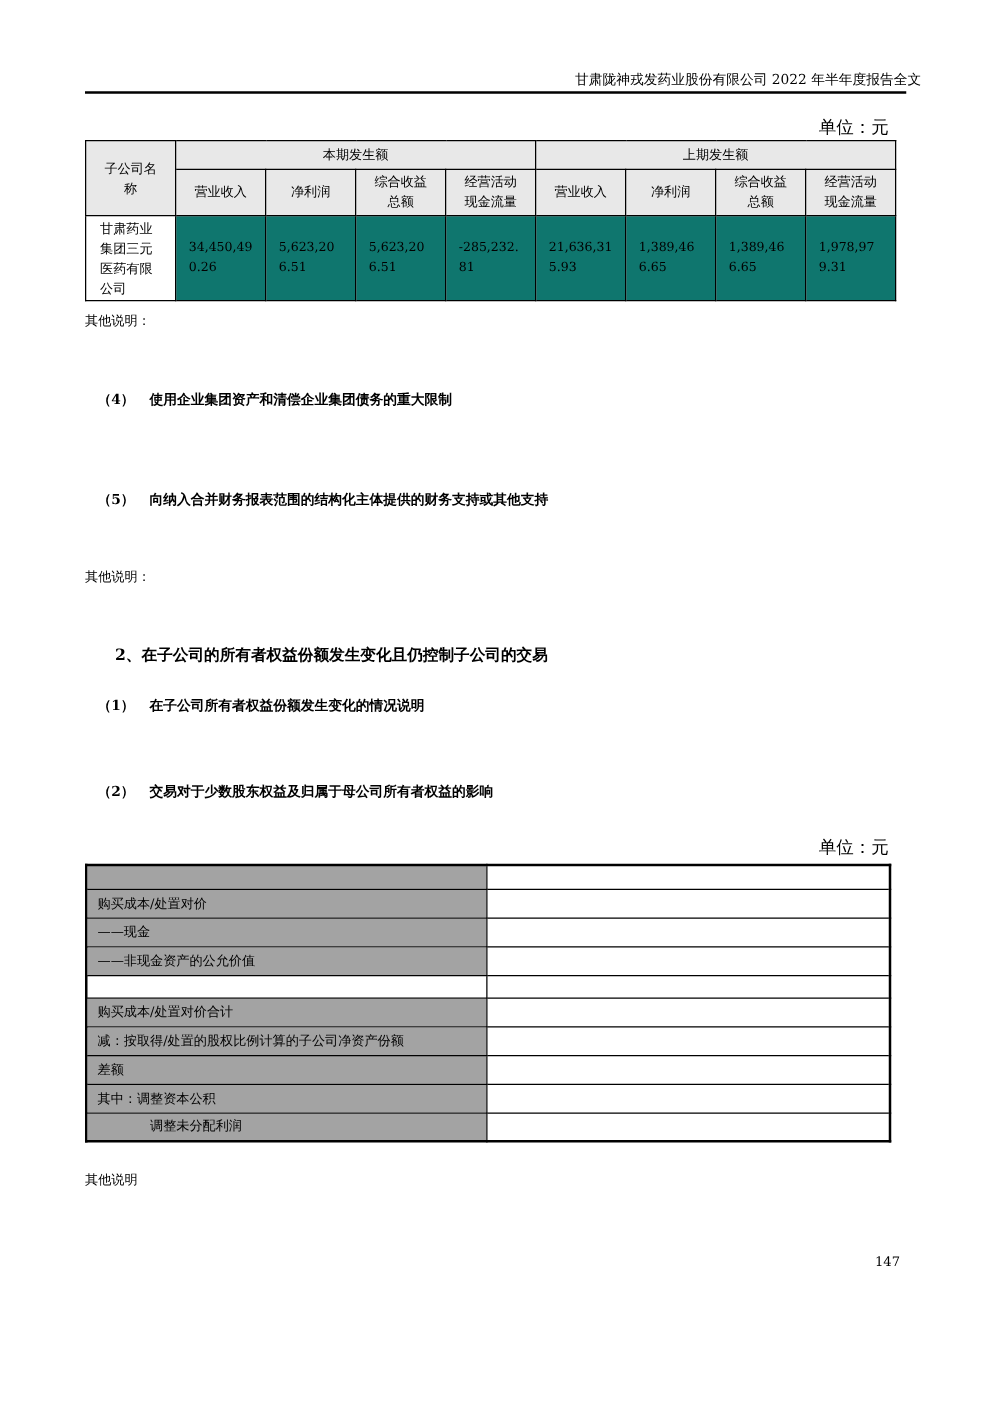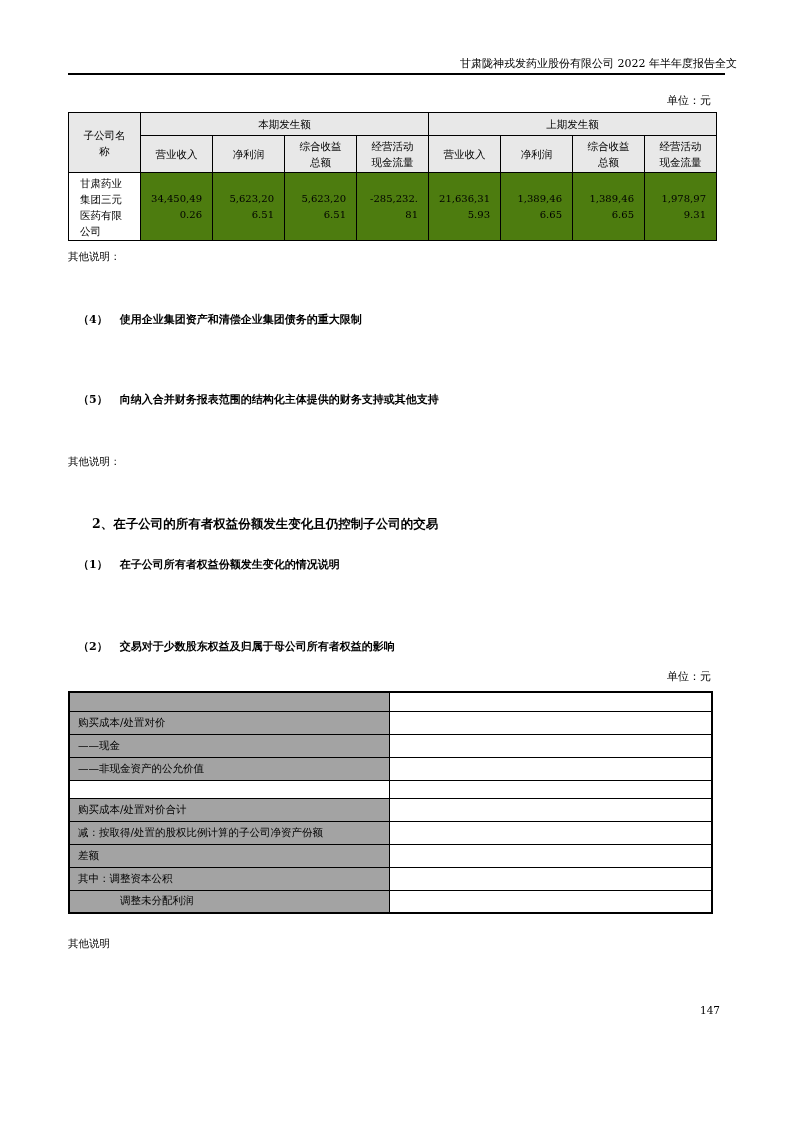--- a/index.html
+++ b/index.html
@@ -4,56 +4,56 @@
 <style>
   * { margin:0; padding:0; box-sizing:border-box; }
   html,body { background:#888; }
   body { font-family:"DejaVu Serif","Liberation Serif",serif; color:#000; }
   .page {
     position:relative; width:793px; height:1122px; margin:0 auto;
     background:#ffffff; overflow:hidden;
   }
   .doc-title { position:absolute; top:56px; right:56px; font-size:11px; white-space:nowrap; }
   .header-rule { position:absolute; top:73px; left:68px; width:657px; height:2px; background:#000; }
-  .unit-label { position:absolute; font-size:11px; }
+  .unit-label { position:absolute; font-size:14px; }
   .unit-1 { top:93px; right:82px; }
   .unit-2 { top:669px; right:82px; }
 
   table { border-collapse:collapse; table-layout:fixed; }
 
   
   .t1 { position:absolute; top:112px; left:68px; width:648px; border:1.5px solid #000; }
   .t1 th, .t1 td { border:1px solid #000; overflow:hidden; }
   .t1 th {
     background:#e8e8e8; font-weight:normal; font-size:10.5px;
     text-align:center; vertical-align:middle; padding:0 11px; line-height:16px;
   }
   .t1 .hr1 { height:23px; }
   .t1 .hr2 { height:37px; }
   .t1 .dr  { height:68px; }
   .t1 td.name {
     font-size:10.5px; text-align:left; vertical-align:middle;
     padding:0 11px; line-height:16px; background:#fff;
   }
   .t1 td.num {
-    font-size:10px; text-align:right; vertical-align:middle;
-    padding:0 10px; line-height:16px; word-break:break-all; background:#4d7c0f;
+    font-size:10px; text-align:left; vertical-align:middle;
+    padding:0 10px; line-height:16px; word-break:break-all; background:#0f766e;
   }
 
   .note { position:absolute; left:68px; font-size:10.5px; }
   .note-1 { top:250px; }
   .note-2 { top:455px; }
   .note-3 { top:937px; }
 
   .h3 { position:absolute; left:78px; font-size:11px; font-weight:bold; white-space:nowrap; }
   .h3 .num { margin-right:12px; }
   .h3-4 { top:312px; }
   .h3-5 { top:392px; }
   .h3-1 { top:557px; }
-  .h3-2 { top:639px; }
+  .h3-2 { top:626px; }
   .h2 { position:absolute; left:92px; top:516px; font-size:12.5px; font-weight:bold; white-space:nowrap; }
 
   
   .t2 { position:absolute; top:691px; left:68px; width:645px; border:2px solid #000; }
   .t2 td { border:1px solid #000; font-size:10.5px; vertical-align:middle; overflow:hidden; }
   .t2 td.lbl { background:#a3a3a3; padding:0 8px; width:320px; }
   .t2 td.val { background:#ffffff; }
   .t2 tr { height:23px; }
   .t2 tr.r-hdr { height:19px; }
   .t2 tr.r-blank { height:18px; }

